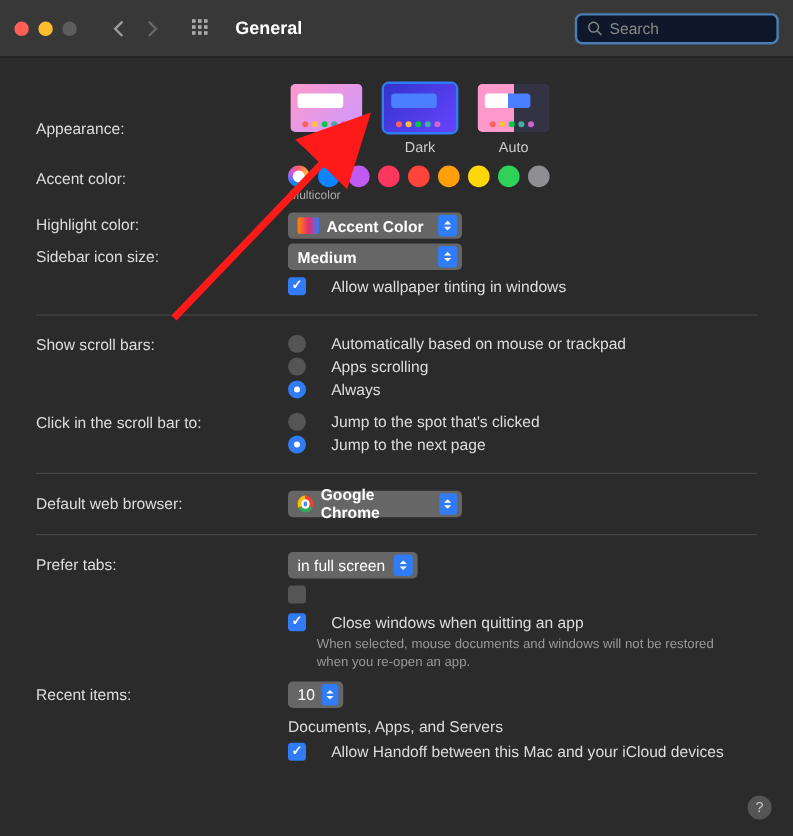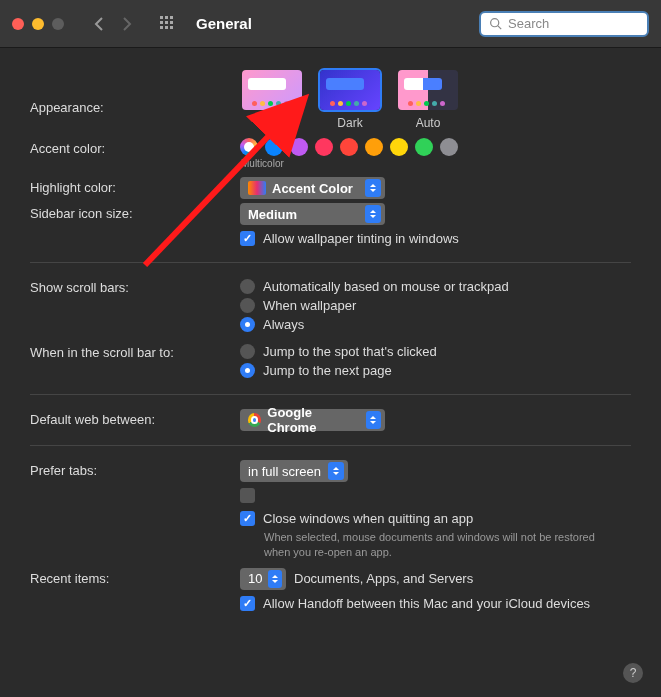--- a/index.html
+++ b/index.html
@@ -31,21 +31,21 @@
   .nav-arrows svg { width: 14px; height: 16px; }
   .grid-icon { width:16px; height:16px; display:grid; grid-template-columns:repeat(3,3px); grid-template-rows:repeat(3,3px); gap:2px; margin: 0 8px 0 6px;}
   .grid-icon span { background:#aaa; width:3px; height:3px;}
   .window-title { font-weight:600; color:#fff; font-size:15px; margin-left:4px;}
   .spacer { flex:1; }
   .search-box {
     display:flex; align-items:center; gap:6px;
     width: 170px; height: 26px;
     border: 2px solid #4a7fb5;
     border-radius: 6px;
-    background: #ffffff;
+    background: #0f172a;
     padding: 0 8px;
     color: #888;
   }
   .search-box svg { width:13px; height:13px; }
   .search-box span { font-size: 13px; color:#888; }
 
   .content { padding: 20px 30px 10px 30px; position:relative; }
 
   .row { display:flex; align-items:flex-start; margin-bottom: 8px; }
   .row.tight { margin-bottom: 4px; }
@@ -99,39 +99,39 @@
   }
   .select .arrows::before { content:""; border:3px solid transparent; border-bottom-color:#fff; margin-bottom:1px;}
   .select .arrows::after { content:""; border:3px solid transparent; border-top-color:#fff; margin-top:1px;}
   .select.w145 { width:145px;font-weight:bold; }
   .select.w58 { width:46px; }
   .select.w108 { width: 108px; }
   .select .grad { width:18px; height:14px; border-radius:2px; background:linear-gradient(90deg,#ff8a00,#e52e71,#2f7cf6); }
   .select .chrome-ico { width:14px; height:14px; border-radius:50%; background: conic-gradient(#ea4335 0 120deg,#34a853 120deg 240deg,#fbbc05 240deg 360deg); position:relative;}
   .select .chrome-ico::after{content:"";position:absolute;inset:3px;background:#4285f4;border:2px solid #fff;border-radius:50%;}
 
-  .checkline, .radioline { display:flex; align-items:center; gap:8px; padding:2px 0; }
+  .checkline, .radioline { display:flex; align-items:center; gap:21px; padding:2px 0; }
   .checkbox {
     width:15px; height:15px; border-radius:3px; background:#555; flex-shrink:0;
     display:flex; align-items:center; justify-content:center; cursor:pointer;
   }
   .checkbox.checked { background:#2f7cf6; }
   .checkbox.checked::after { content:"✓"; color:#fff; font-size:11px; font-weight:bold; line-height:1;}
   .radio {
     width:15px; height:15px; border-radius:50%; background:#555; flex-shrink:0;
     display:flex; align-items:center; justify-content:center; cursor:pointer;
   }
   .radio.checked { background:#2f7cf6; }
   .radio.checked::after { content:""; width:5px; height:5px; background:#fff; border-radius:50%;}
 
   .hint { font-size:11px; color:#999; padding-left:24px; max-width: 380px; line-height:1.35; margin-top:2px;}
 
   .divider { height:1px; background:#454545; margin: 14px 0; }
 
-  .inline-row { display:flex; align-items:center; gap:8px; }
+  .inline-row { display:flex; align-items:flex-start; gap:8px;flex-direction:column; }
 
   .help-btn { position:absolute; right:18px; bottom:14px; width:20px; height:20px; border-radius:50%; background:#555; color:#ccc; display:flex; align-items:center; justify-content:center; font-size:12px; cursor:pointer;}
 
   .arrow-annot {
     position:absolute; left:135px; top:80px; width:200px; height:200px;
     pointer-events:none;
   }
 </style>
 </head>
 <body>
@@ -277,47 +277,47 @@
 
   <div class="row">
     <div class="label-col">Show scroll bars:</div>
     <div class="ctrl-col">
       <div class="radioline">
           <div class="radio"></div>
           <span>Automatically based on mouse or trackpad</span>
         </div>
       <div class="radioline">
           <div class="radio"></div>
-          <span>When wallpaper</span>
+          <span>Apps scrolling</span>
         </div>
       <div class="radioline">
           <div class="radio checked"></div>
           <span>Always</span>
         </div>
     </div>
   </div>
 
   <div class="row">
-    <div class="label-col">When in the scroll bar to:</div>
+    <div class="label-col">Click in the scroll bar to:</div>
     <div class="ctrl-col">
       <div class="radioline">
           <div class="radio"></div>
           <span>Jump to the spot that's clicked</span>
         </div>
       <div class="radioline">
           <div class="radio checked"></div>
           <span>Jump to the next page</span>
         </div>
     </div>
   </div>
 
   <div class="divider"></div>
 
   <div class="row">
-    <div class="label-col">Default web between:</div>
+    <div class="label-col">Default web browser:</div>
     <div class="ctrl-col">
       <div class="select w145">
         <span class="chrome-ico"></span>
         <span>Google Chrome</span>
         <span class="arrows"></span>
       </div>
     </div>
   </div>
 
   <div class="divider"></div>

